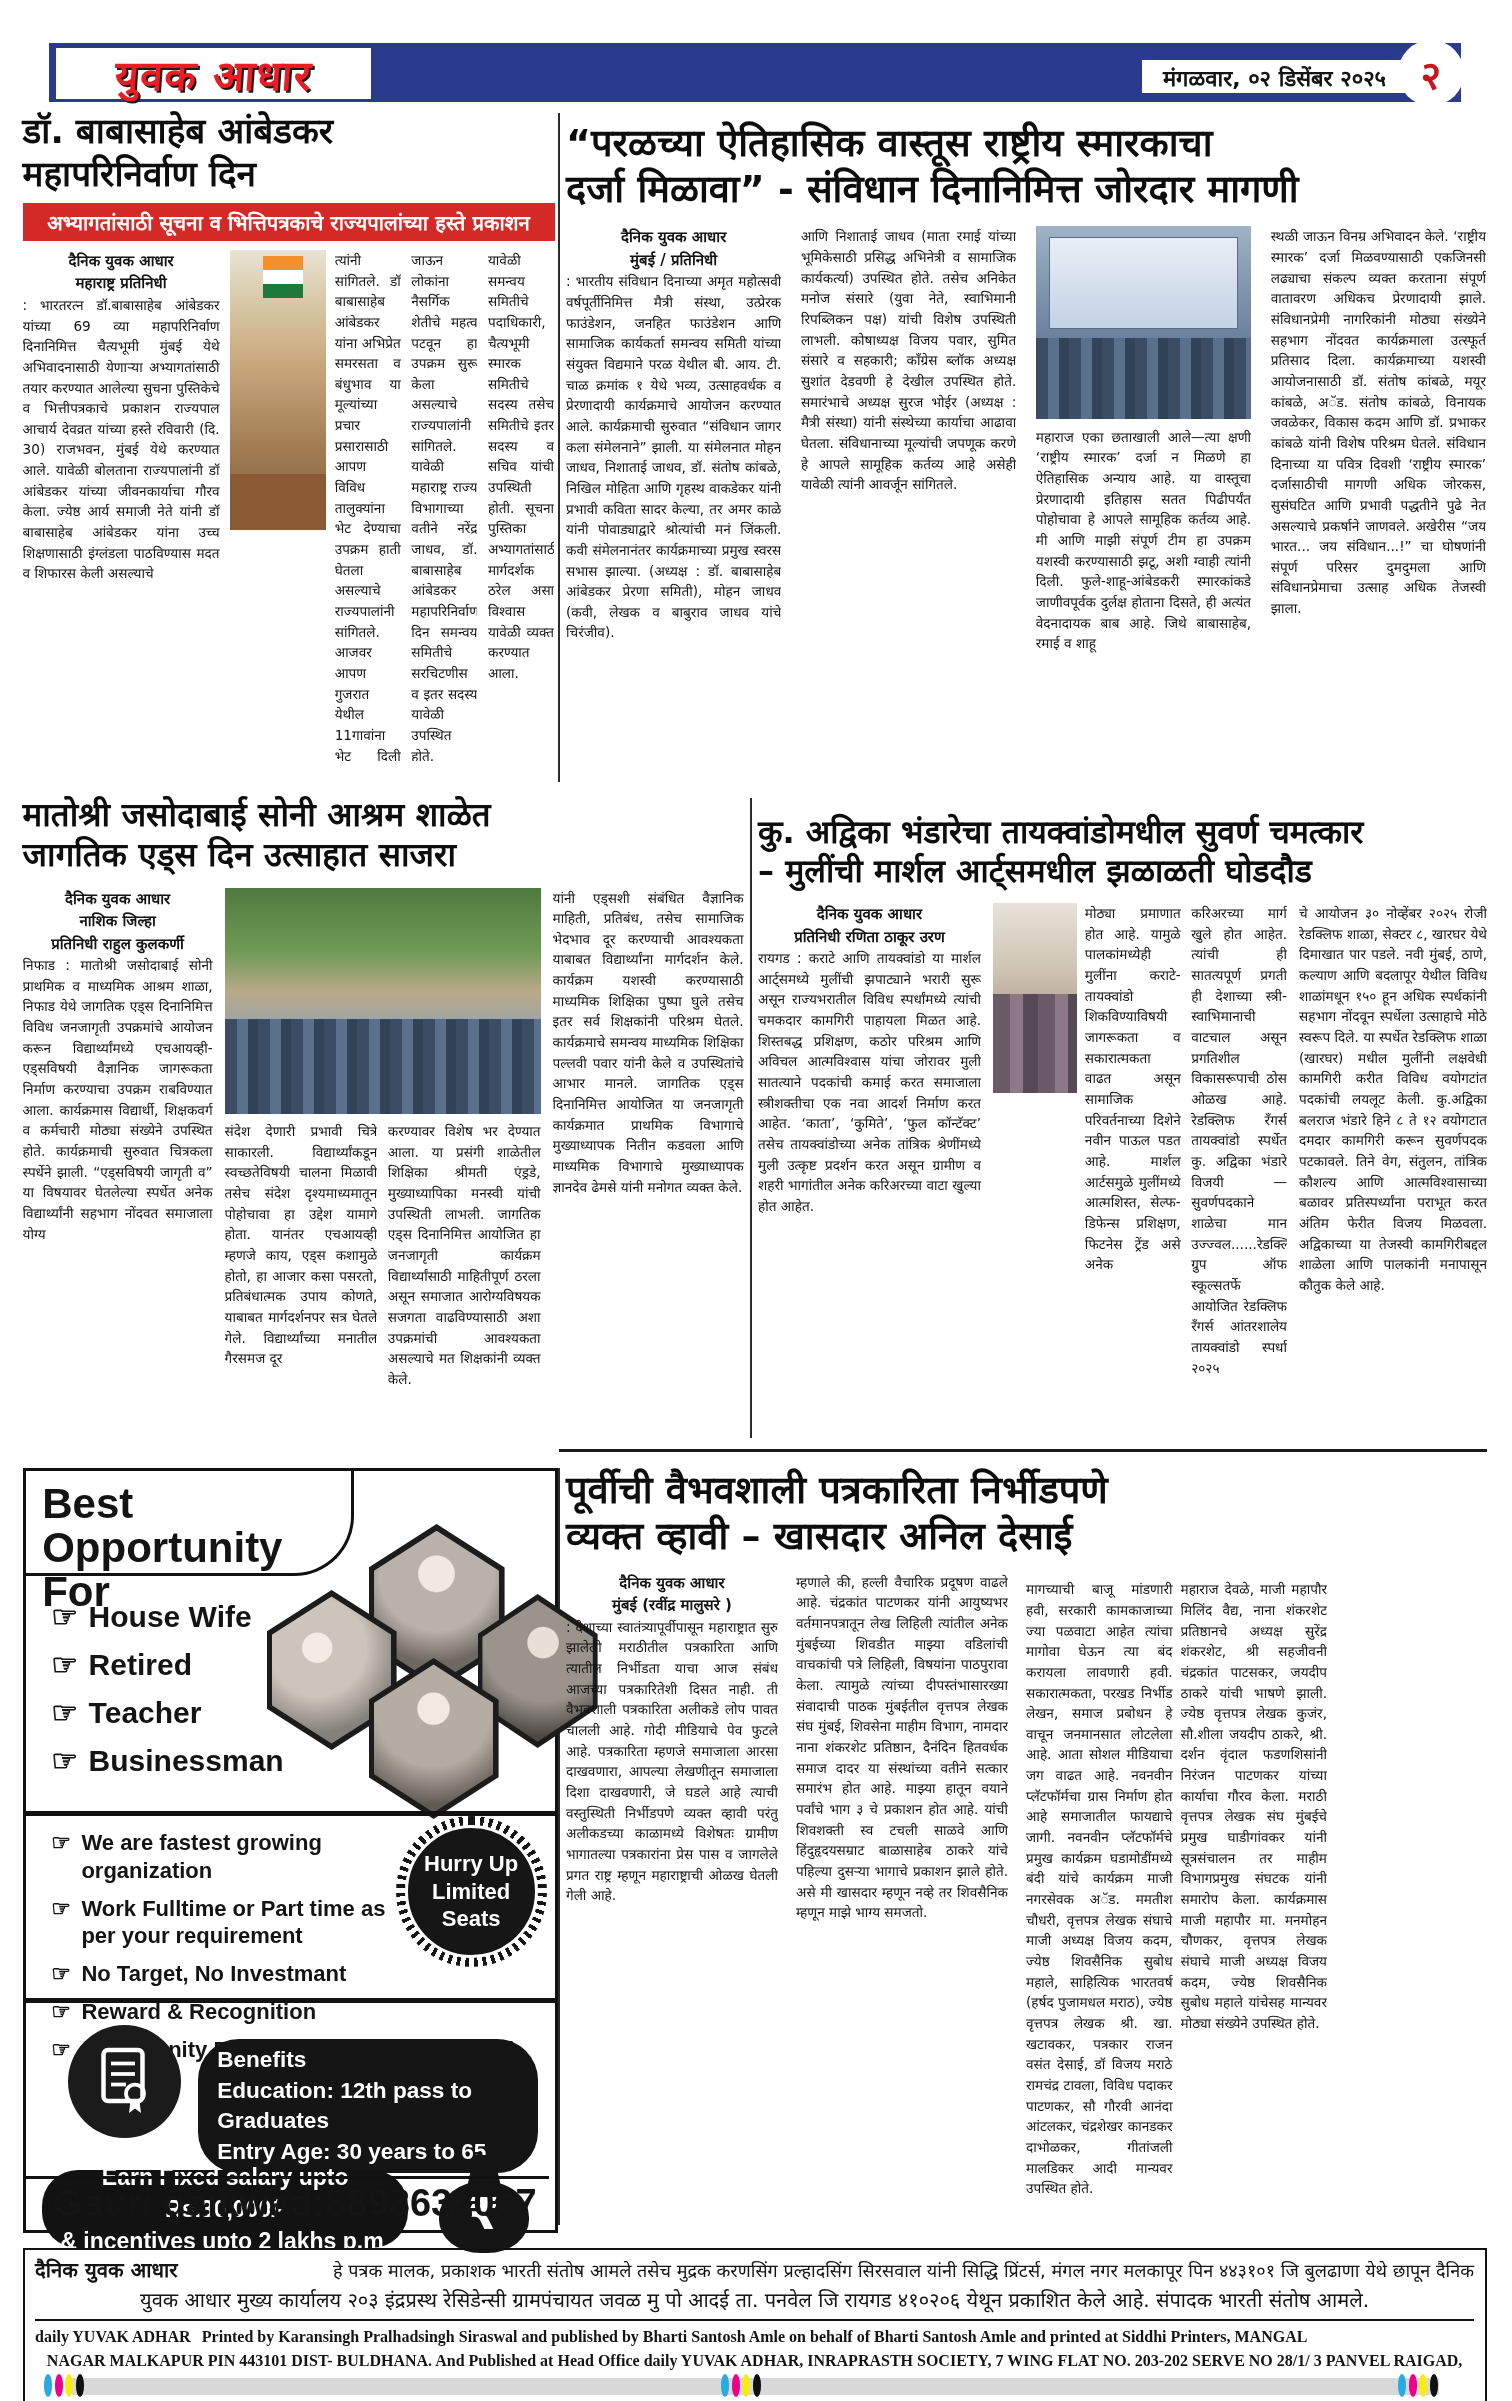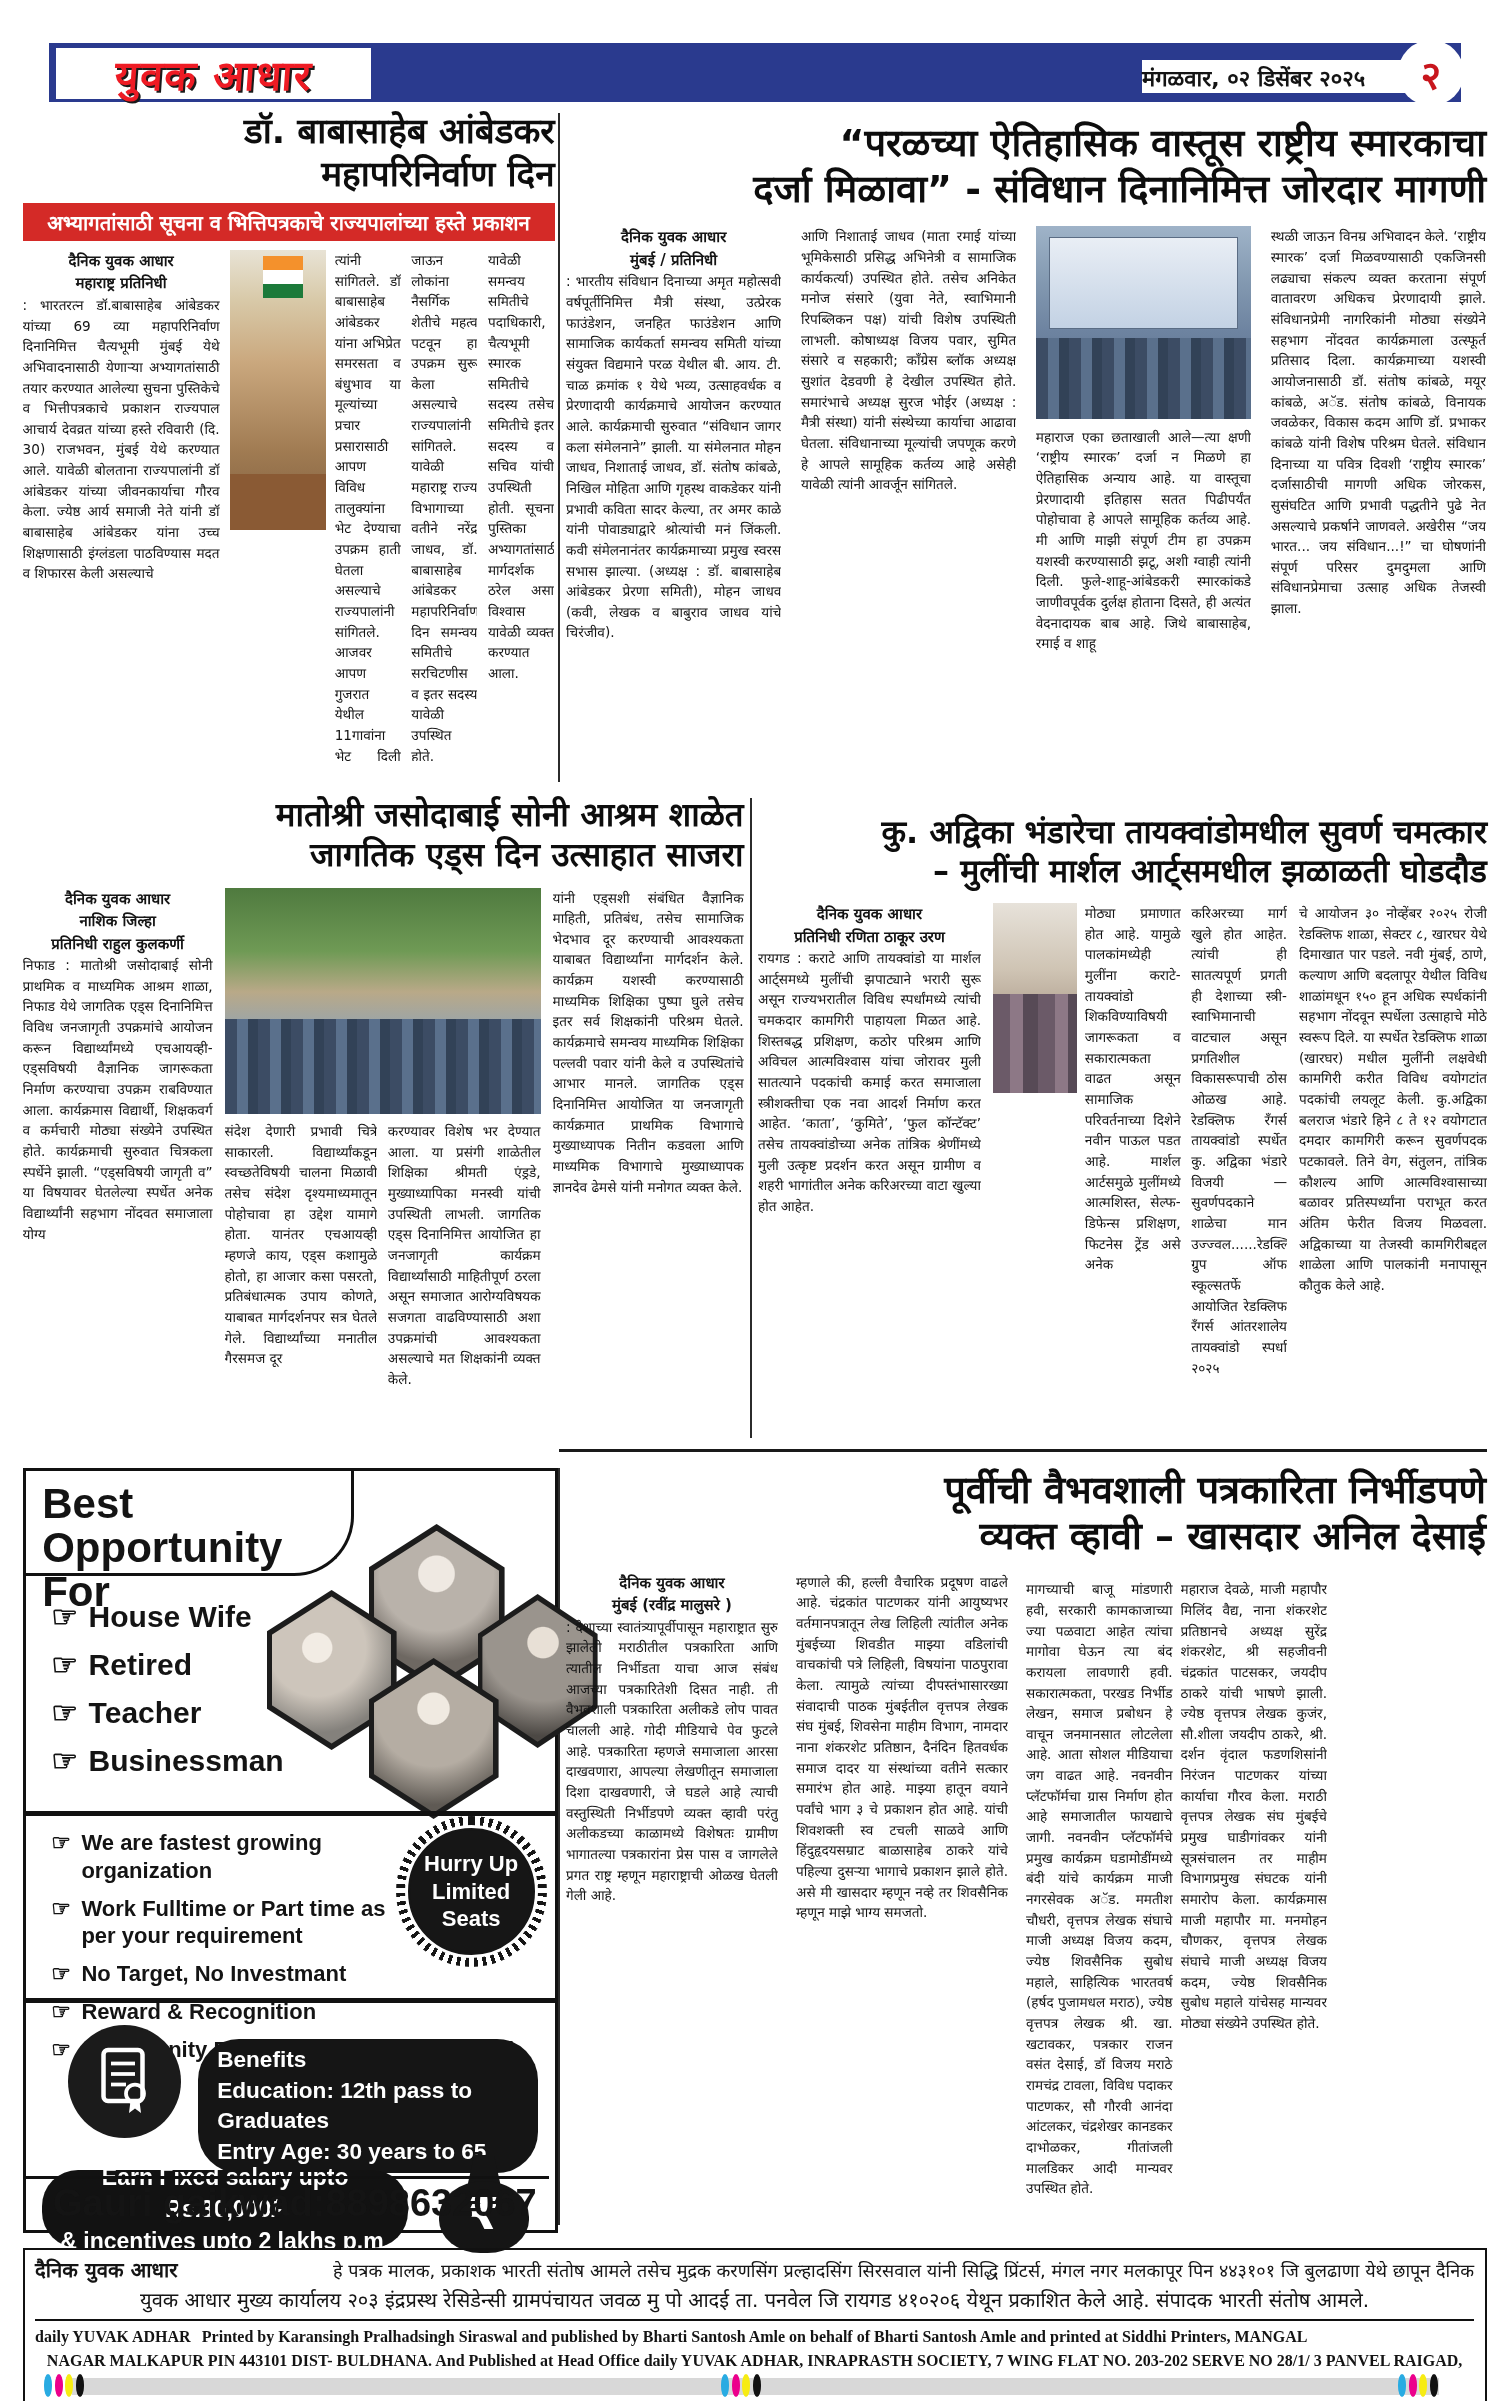--- a/index.html
+++ b/index.html
@@ -5,26 +5,26 @@
   html,body{margin:0;padding:0;background:#ffffff;}
   .page{position:relative;width:1512px;height:2401px;background:#ffffff;overflow:hidden;
         font-family:"DejaVu Sans",sans-serif;color:#141414;}
   
   .mast-bar{position:absolute;left:49px;top:43px;width:1412px;height:59px;background:#2a3a8e;}
   .logo-box{position:absolute;left:56px;top:48px;width:315px;height:51px;background:#ffffff;
             display:flex;align-items:center;justify-content:center;}
   .logo-text{font-size:41px;font-weight:800;color:#ee1b24;letter-spacing:1.5px;
              text-shadow:2.3px 2.3px 0 #1a1a1a;transform:skewX(-4deg);white-space:nowrap;}
   .date-pill{position:absolute;left:1142px;top:60px;width:265px;height:33px;background:#ffffff;
-             display:flex;align-items:center;font-size:22px;font-weight:700;}
+             display:flex;align-items:center;justify-content:center;font-size:22px;font-weight:700;}
   .page-circle{position:absolute;left:1398px;top:40px;width:66px;height:66px;background:#ffffff;
                border-radius:50%;display:flex;align-items:center;justify-content:center;}
   .page-num{color:#c8161d;font-size:39px;font-weight:800;}
   
-  .headline{font-weight:800;color:#0d0d0d;text-align:right;line-height:1.22;}
+  .headline{font-weight:800;color:#0d0d0d;text-align:left;line-height:1.22;}
   .redbar{background:#d42a27;color:#ffffff;font-weight:700;text-align:center;
           display:flex;align-items:center;justify-content:center;}
   .byline{font-weight:700;text-align:center;font-size:15px;line-height:1.5;}
   .bodytxt{font-size:13.6px;line-height:1.52;text-align:justify;overflow:hidden;}
   .cols{display:flex;}
   .col{overflow:hidden;}
   .photo{position:relative;overflow:hidden;}
   .vrule{position:absolute;width:1.5px;background:#2b2b2b;}
   .hrule{position:absolute;height:3px;background:#1a1a1a;}
   

